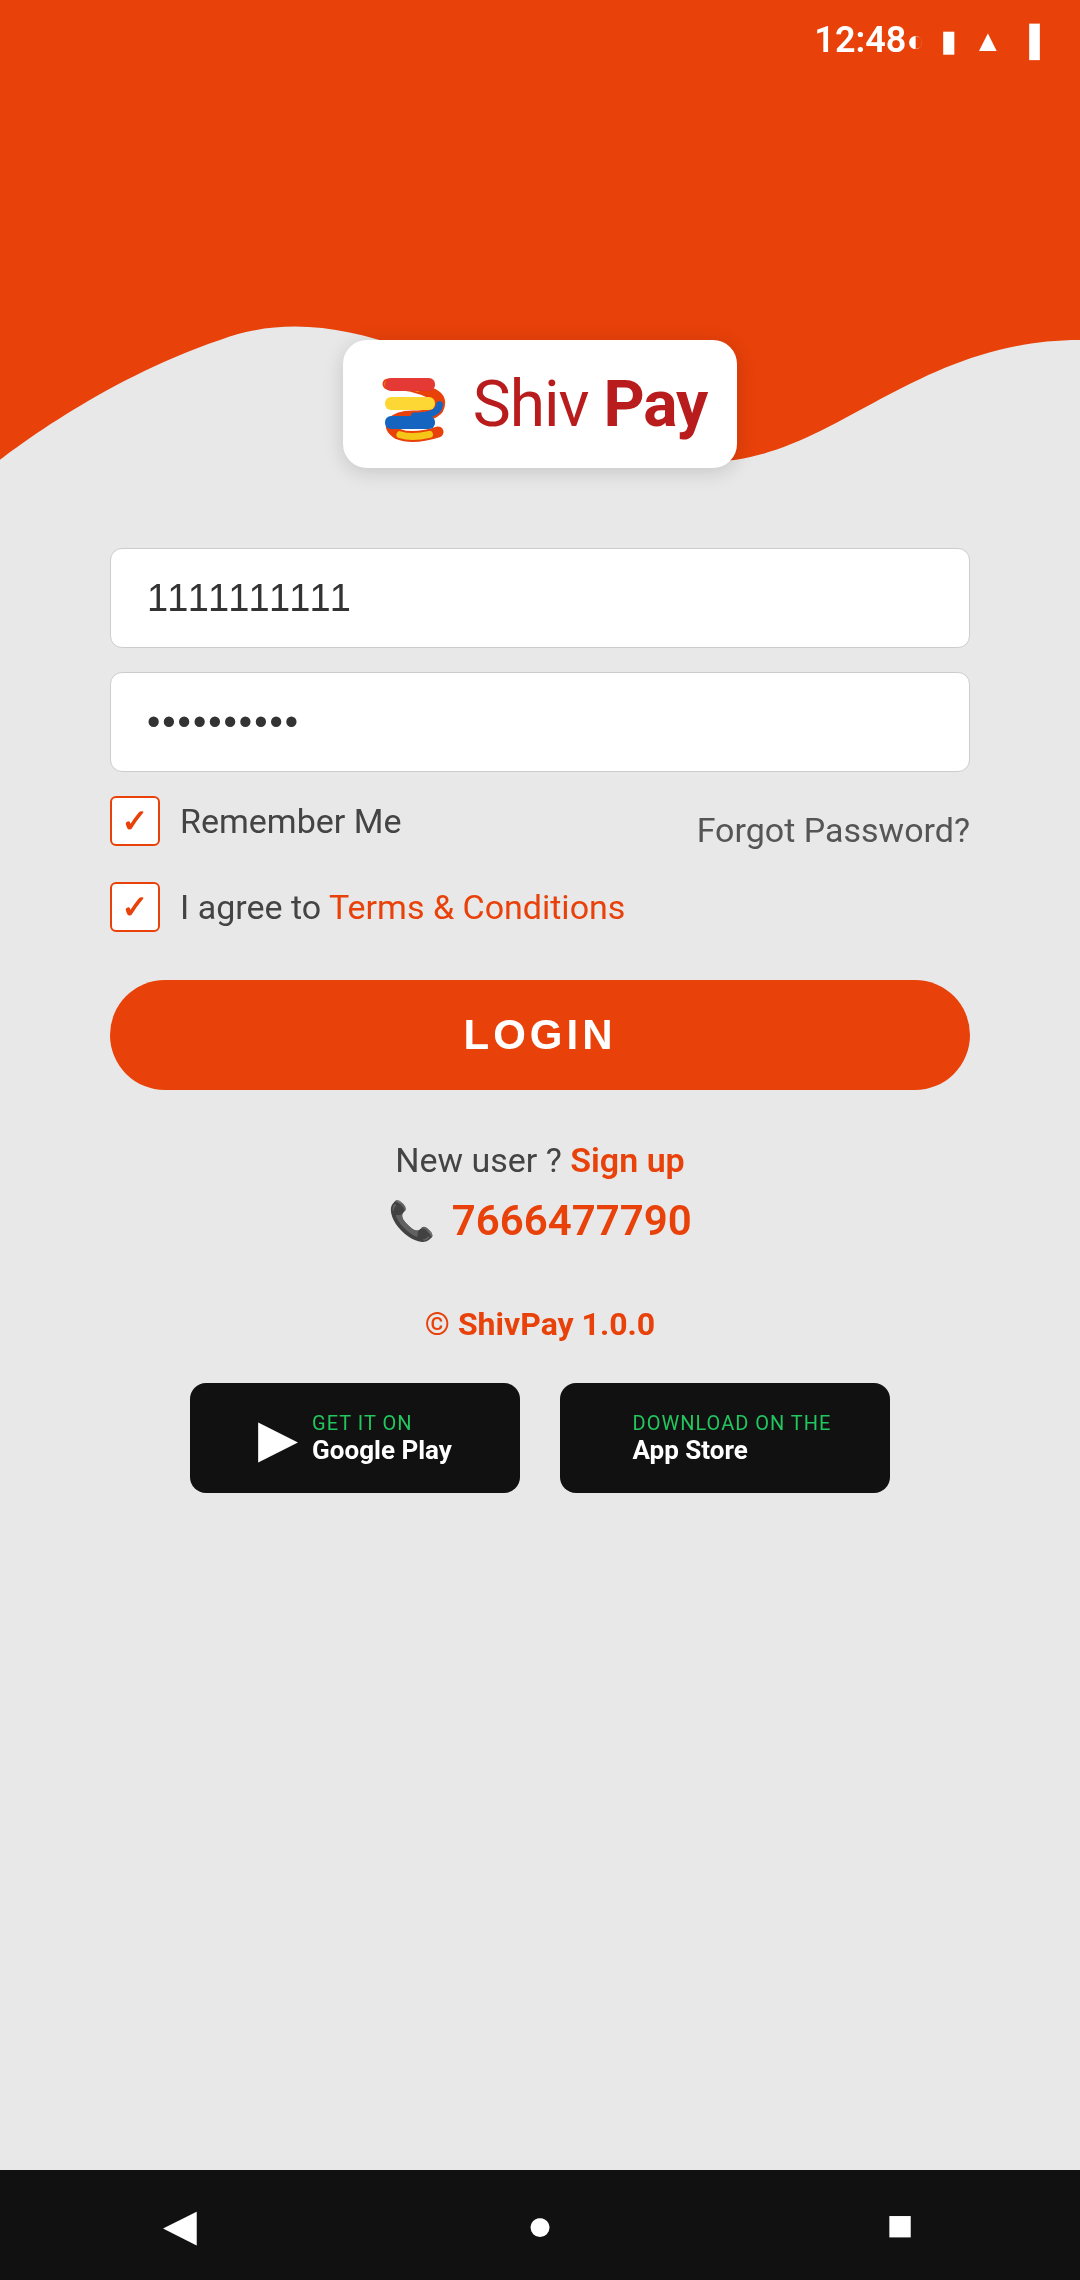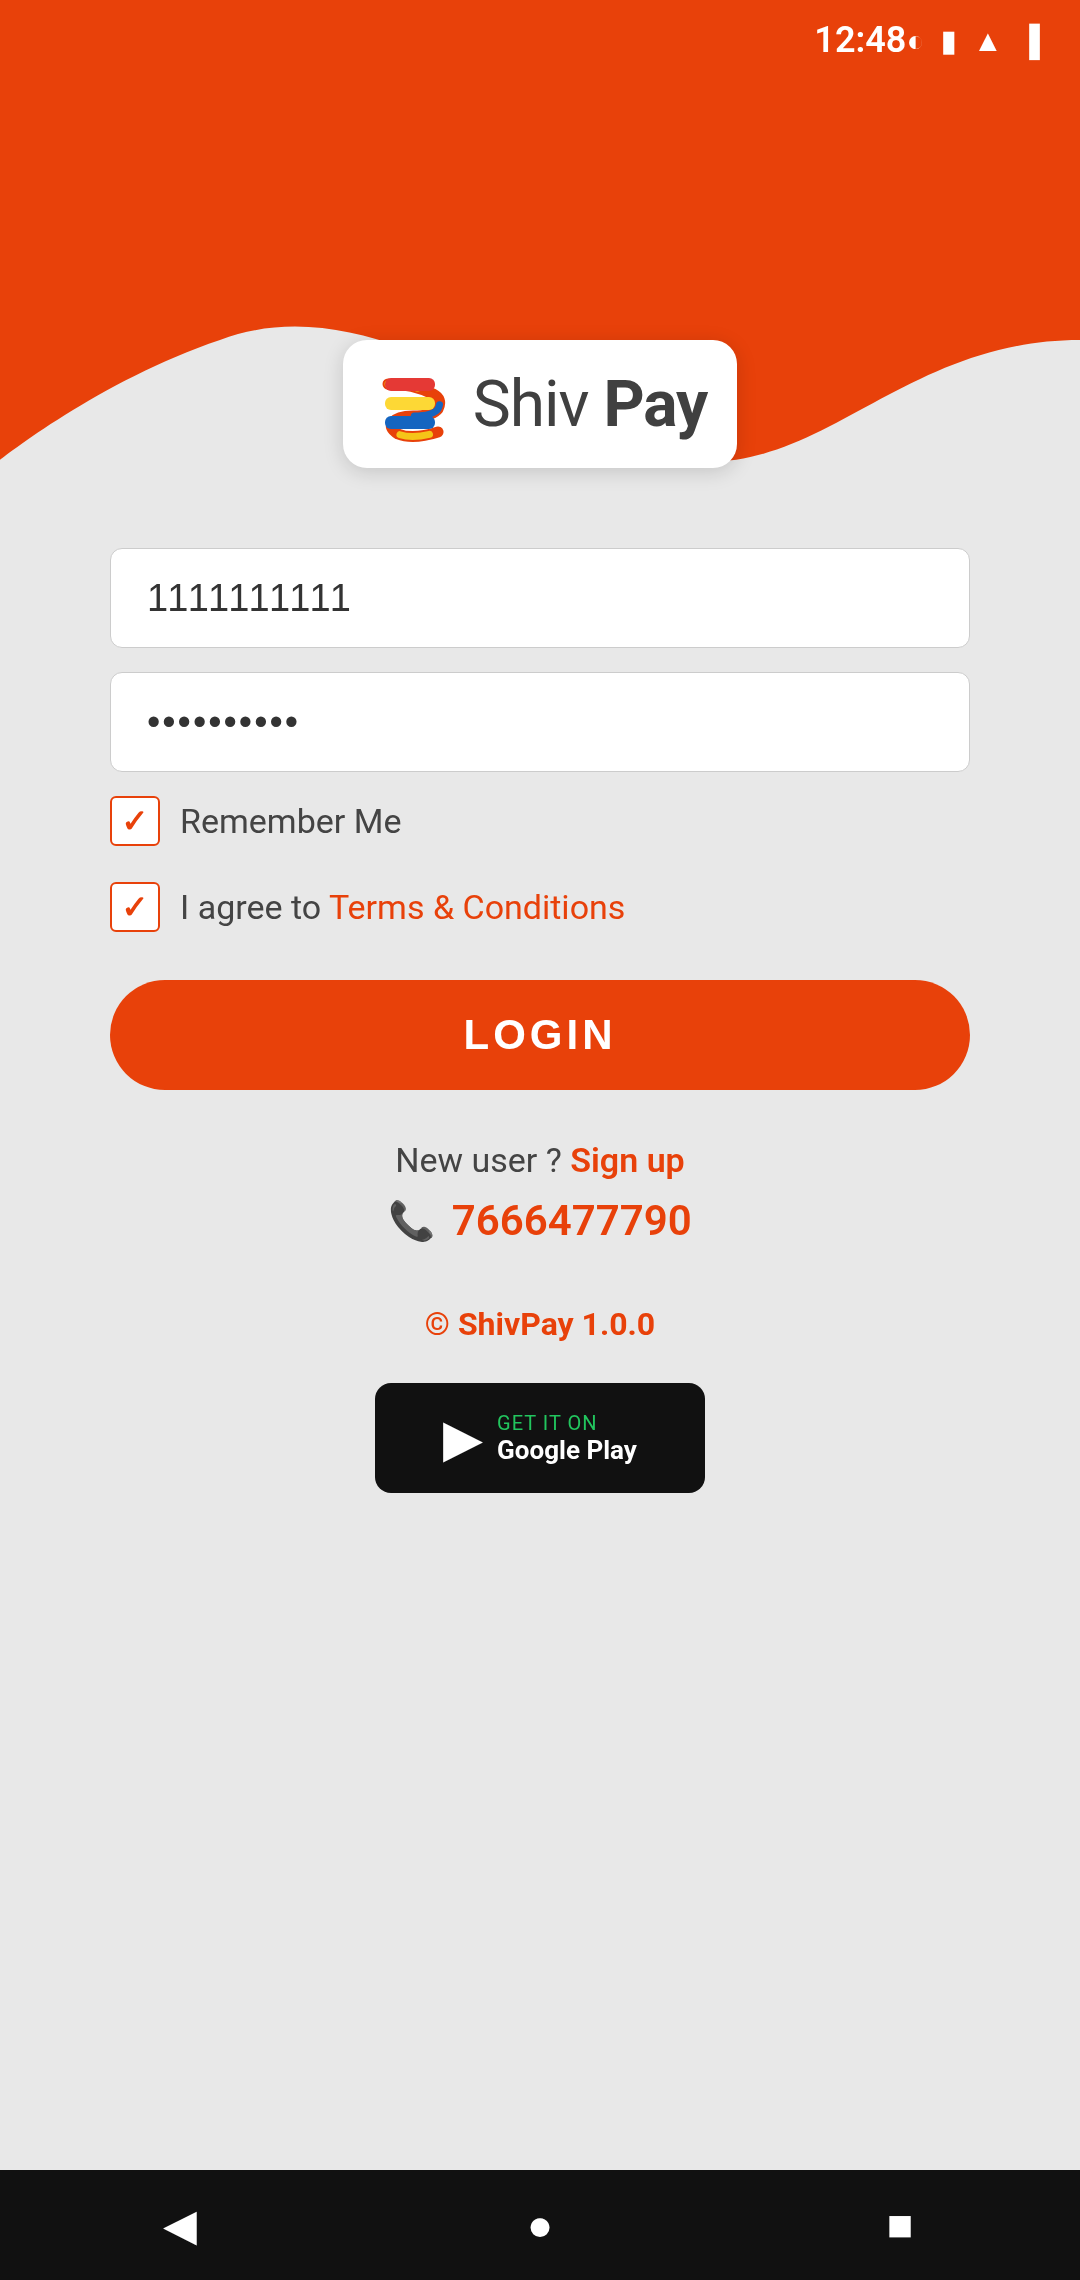--- a/index.html
+++ b/index.html
@@ -71,21 +71,21 @@
     }
 
     .logo-icon {
       width: 80px;
       height: 80px;
     }
 
     .logo-text {
       font-size: 64px;
       font-weight: 400;
-      color: #404040;
+      color: #b91c1c;
       letter-spacing: -1px;
     }
 
     .logo-text strong {
       font-weight: 700;
     }
 
     
     .form-area {
       width: 860px;
@@ -357,20 +357,21 @@
 
     <input type="text" class="input-field" value="1111111111" style="">
 
     <input type="password" class="input-field" value="••••••••••" style="">
 
     <div class="between-row">
       <div class="checkbox-row">
         <div class="checkbox-custom checked"></div>
         <span class="checkbox-label">Remember Me</span>
       </div>
+      <a class="forgot-link">Forgot Password?</a>
     </div>
 
     <div class="checkbox-row">
       <div class="checkbox-custom checked"></div>
       <span class="checkbox-label">
         I agree to <a class="terms-link">Terms &amp; Conditions</a>
       </span>
     </div>
 
     <button class="login-button">LOGIN</button>
@@ -389,20 +390,27 @@
     </div>
 
     <div class="store-buttons">
       <a class="store-btn">
         <span class="store-btn-icon">▶</span>
         <div class="store-btn-text">
           <span class="store-btn-sub">GET IT ON</span>
           <span class="store-btn-main">Google Play</span>
         </div>
       </a>
+      <a class="store-btn">
+        <span class="store-btn-icon"></span>
+        <div class="store-btn-text">
+          <span class="store-btn-sub">Download on the</span>
+          <span class="store-btn-main">App Store</span>
+        </div>
+      </a>
     </div>
 
   </div>
 </div>
 
 <div class="nav-bar">
   <div class="nav-btn">◀</div>
   <div class="nav-btn">●</div>
   <div class="nav-btn">■</div>
 </div>

